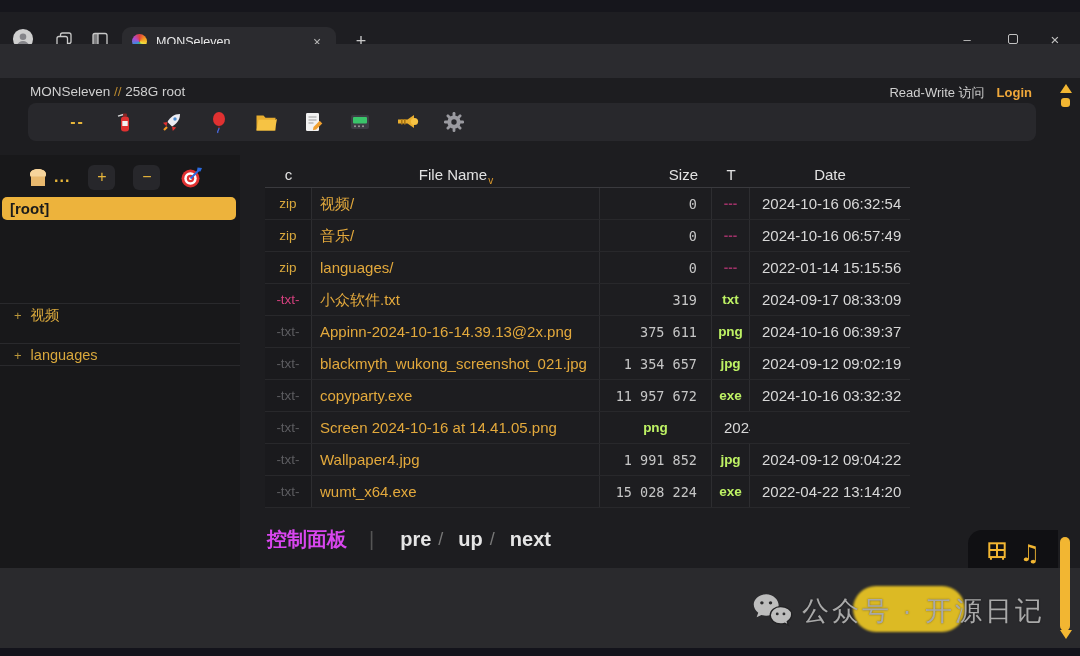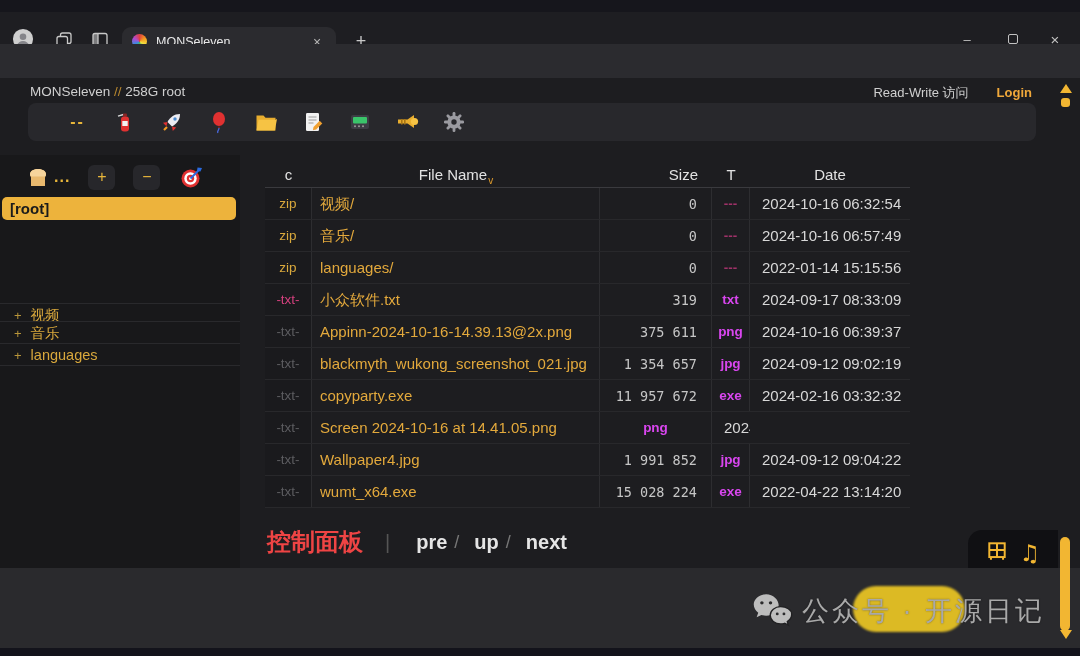--- a/index.html
+++ b/index.html
@@ -41,21 +41,21 @@
   #favbar-ic { left:884px; } #collections-ic { left:926px; } #essentials-ic { left:966px; }
   #ellipsis-ic { left:1006px; color:#c9c9c9; font-size:16px; }
   #copilot-ic { left:1042px; top:49px; width:22px; height:22px; border-radius:50%;
     background:conic-gradient(from 210deg,#2f6fd6,#49b7f2,#35c08f,#2f6fd6); }
 
   
   #page { left:0; top:78px; width:1080px; height:567px; background:#1d1d20; }
   #pg-header-left { left:30px; top:6px; font-size:13.5px; color:#cfcfcf; }
   #pg-header-left .sep { color:#b8872e; }
   #pg-header-right { right:48px; top:6px; font-size:13px; color:#cfcfcf; }
-  #login-link { color:#f0a83a; font-weight:bold; margin-left:28px; }
+  #login-link { color:#f0a83a; font-weight:bold; margin-left:12px; }
 
   #toolbar { left:28px; top:25px; width:1008px; height:38px; background:#28282c; border-radius:8px;
     display:flex; align-items:center; padding-left:26px; }
   .tb-item { width:47px; height:30px; display:flex; align-items:center; justify-content:center; }
   .tb-item svg { width:24px; height:24px; }
   #tb-dashes { color:#e8b63a; font-weight:bold; font-size:16px; letter-spacing:2px; }
 
   
   #sidebar { left:0; top:77px; width:240px; height:490px; background:#18181a; }
   #side-icons { position:absolute; left:0; top:6px; width:240px; height:32px;
@@ -83,25 +83,25 @@
   .trow { height:32px; line-height:32px; border-bottom:1px solid #28282b; }
   .cell { overflow:hidden; white-space:nowrap; }
   .c-cell { text-align:center; font-size:13.5px; background:#1a1a1d;
     border-right:1px solid #2d2d30; }
   .name-cell { padding-left:8px; color:#e3a93c; font-size:15px; border-right:1px solid #2d2d30; }
   .size-cell { text-align:right; padding-right:14px; color:#c6c6c6; font-size:13.5px;
     font-family:"DejaVu Sans Mono",monospace; border-right:1px solid #2d2d30; }
   .type-cell { text-align:center; font-size:13.5px; font-weight:bold; border-right:1px solid #2d2d30; }
   .date-cell { padding-left:12px; color:#d8d8d8; font-size:15px; }
   .c-link { color:#d9a83c; } .c-pink { color:#d4407e; } .c-gray { color:#5c5c60; }
-  .t-dim { color:#a03268; } .t-bright { color:#d946ef; }
+  .t-dim { color:#a03268; } .t-bright { color:#bef264; }
 
   
   #footer-nav { left:267px; top:448px; display:flex; align-items:center; }
-  #ctrl-panel { color:#ef4444; font-weight:bold; font-size:24px; }
+  #ctrl-panel { color:#d946ef; font-weight:bold; font-size:20px; }
   #nav-divider { color:#555; font-size:20px; margin:0 18px 0 22px; }
   .nav-link { color:#e5e5e5; font-weight:bold; font-size:20px;margin-left:8px; }
   .nav-slash { color:#777; font-size:18px; margin:0 7px; }
 
   
   #mini-panel { left:968px; top:452px; width:90px; height:46px; background:#101013;
     border-radius:14px 0 0 0; display:flex; align-items:center; justify-content:center; gap:12px; }
   #grid-ic svg { width:22px; height:22px; }
   #note-ic { color:#f2b632; font-size:23px; font-family:"DejaVu Sans",sans-serif; }
 
@@ -308,21 +308,20 @@
               <circle cx="10.5" cy="13.5" r="6.2" fill="#fff"></circle>
               <circle cx="10.5" cy="13.5" r="3.7" fill="#e03131"></circle>
               <circle cx="10.5" cy="13.5" r="1.5" fill="#fff"></circle>
               <path d="M10.5 13.5L19 5" stroke="#2a6ae0" stroke-width="2"></path>
               <path d="M17.5 2.5l4.5.5-1.5 3.5-3.5-.5z" fill="#2a6ae0"></path>
             </svg>
         </span>
       </div>
       <div id="root-item">[root]</div>
       <div class="tree-item" style="top:148px"><span class="pfx">+</span><span>视频</span></div>
-      <div class="tree-item" style="top:166px"><span class="pfx">+</span><span>音乐</span></div>
       <div class="tree-item" style="top:188px"><span class="pfx">+</span><span>languages</span></div>
       <div id="tree-bottom"></div>
     </div>
 
     <div id="ftable" class="abs">
       <div class="thead">
         <span>c</span>
         <span><span>File Name</span><span class="sort-mark">v</span></span>
         <span class="h-size">Size</span>
         <span>T</span>
@@ -375,21 +374,21 @@
     <span class="cell size-cell">1 354 657</span>
     <span class="cell type-cell t-bright">jpg</span>
     <span class="cell date-cell">2024-09-12 09:02:19</span>
   </div>
 
   <div class="trow">
     <span class="cell c-cell c-gray">-txt-</span>
     <span class="cell name-cell">copyparty.exe</span>
     <span class="cell size-cell">11 957 672</span>
     <span class="cell type-cell t-bright">exe</span>
-    <span class="cell date-cell">2024-02-16 03:32:32</span>
+    <span class="cell date-cell">2024-10-16 03:32:32</span>
   </div>
 
   <div class="trow">
     <span class="cell c-cell c-gray">-txt-</span>
     <span class="cell name-cell">Screen 2024-10-16 at 14.41.05.png</span>
     <span class="cell type-cell t-bright">png</span>
     <span class="cell date-cell">2024-10-16 06:41:17</span>
   </div>
 
   <div class="trow">

